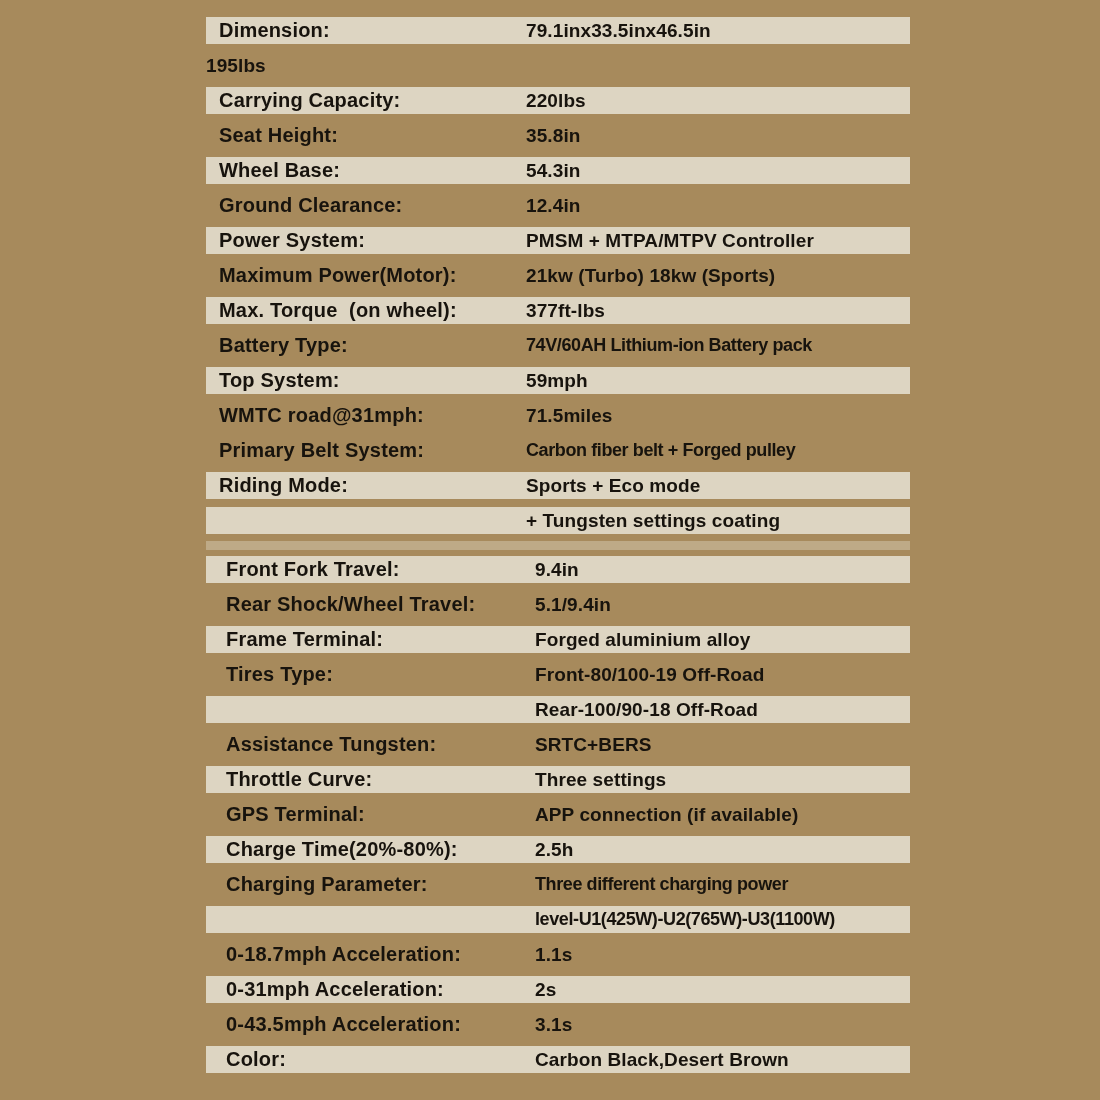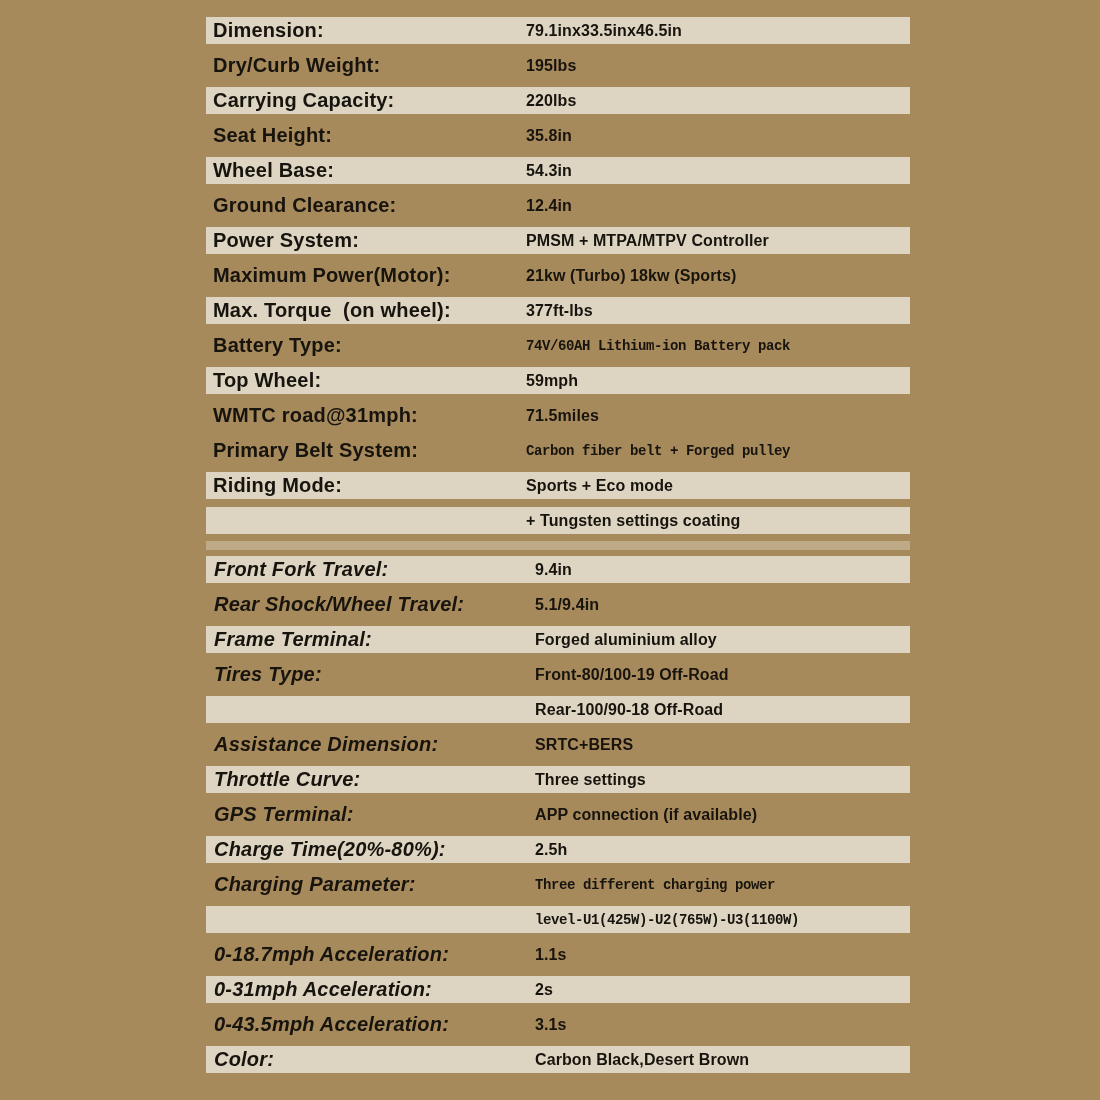--- a/index.html
+++ b/index.html
@@ -30,41 +30,40 @@
   }
   .row.striped {
     background-color: var(--stripe, #ddd5c2);
     background-clip: padding-box;
     border-top: 4px solid transparent;
     border-bottom: 4px solid transparent;
   }
   .label {
     box-sizing: border-box;
     flex: 0 0 var(--labw, 320px);
-    padding-left: 7px;
+    padding-left: 13px;
     font-weight: 700;
     font-size: 20px;
     color: var(--text, #17130d);
     white-space: pre;
     letter-spacing: 0.2px;
   }
   .section-2 { --labw: 329px; }
-  .section-2 .label { padding-left: 8px; font-style: italic; }
+  .section-2 .label { padding-left: 20px; }
   .value {
     flex: 1 1 auto;
     font-weight: 700;
-    font-size: 16px;
+    font-size: 19px;
     color: var(--text, #17130d);
     white-space: pre;
     letter-spacing: 0.1px;
   }
   .value.condensed {
-    font-size: 14px;
+    font-size: 18px;
     letter-spacing: -0.4px;
-    font-family: Liberation Mono, monospace;
   }
   .section-gap {
     height: 14px;
     display: flex;
     align-items: center;
   }
   .section-divider {
     width: 100%;
     height: 9px;
     background: var(--divider, rgba(226,218,200,0.40));
@@ -73,21 +72,20 @@
 </head>
 <body style="--bg: #a78a5c; --stripe: #ddd5c2; --text: #17130d; --divider: rgba(226,218,200,0.40);">
 
 <div class="spec-table">
   <div class="section section-1">
       <div class="row striped">
         <span class="label">Dimension:</span>
         <span class="value">79.1inx33.5inx46.5in</span>
       </div>
       <div class="row">
-        <span class="label">Dry/Curb Weight:</span>
         <span class="value">195lbs</span>
       </div>
       <div class="row striped">
         <span class="label">Carrying Capacity:</span>
         <span class="value">220lbs</span>
       </div>
       <div class="row">
         <span class="label">Seat Height:</span>
         <span class="value">35.8in</span>
       </div>
@@ -109,21 +107,21 @@
       </div>
       <div class="row striped">
         <span class="label">Max. Torque  (on wheel):</span>
         <span class="value">377ft-lbs</span>
       </div>
       <div class="row">
         <span class="label">Battery Type:</span>
         <span class="value condensed">74V/60AH Lithium-ion Battery pack</span>
       </div>
       <div class="row striped">
-        <span class="label">Top Wheel:</span>
+        <span class="label">Top System:</span>
         <span class="value">59mph</span>
       </div>
       <div class="row">
         <span class="label">WMTC road@31mph:</span>
         <span class="value">71.5miles</span>
       </div>
       <div class="row">
         <span class="label">Primary Belt System:</span>
         <span class="value condensed">Carbon fiber belt + Forged pulley</span>
       </div>
@@ -154,21 +152,21 @@
       </div>
       <div class="row">
         <span class="label">Tires Type:</span>
         <span class="value">Front-80/100-19 Off-Road</span>
       </div>
       <div class="row striped">
         <span class="label"></span>
         <span class="value">Rear-100/90-18 Off-Road</span>
       </div>
       <div class="row">
-        <span class="label">Assistance Dimension:</span>
+        <span class="label">Assistance Tungsten:</span>
         <span class="value">SRTC+BERS</span>
       </div>
       <div class="row striped">
         <span class="label">Throttle Curve:</span>
         <span class="value">Three settings</span>
       </div>
       <div class="row">
         <span class="label">GPS Terminal:</span>
         <span class="value">APP connection (if available)</span>
       </div>

